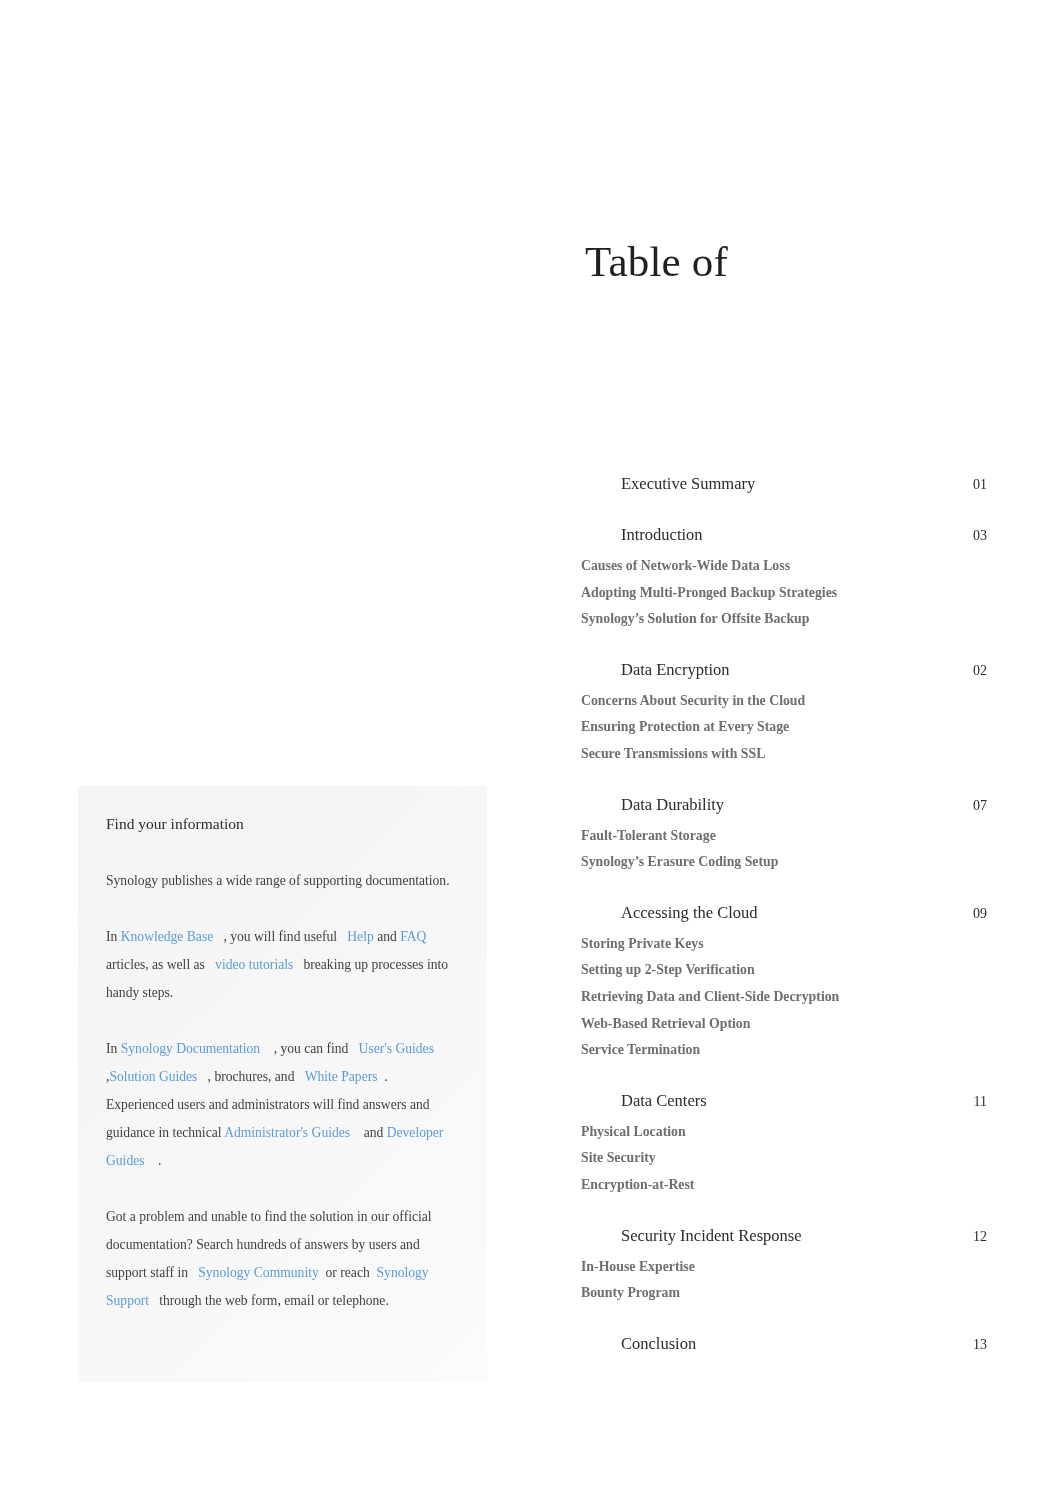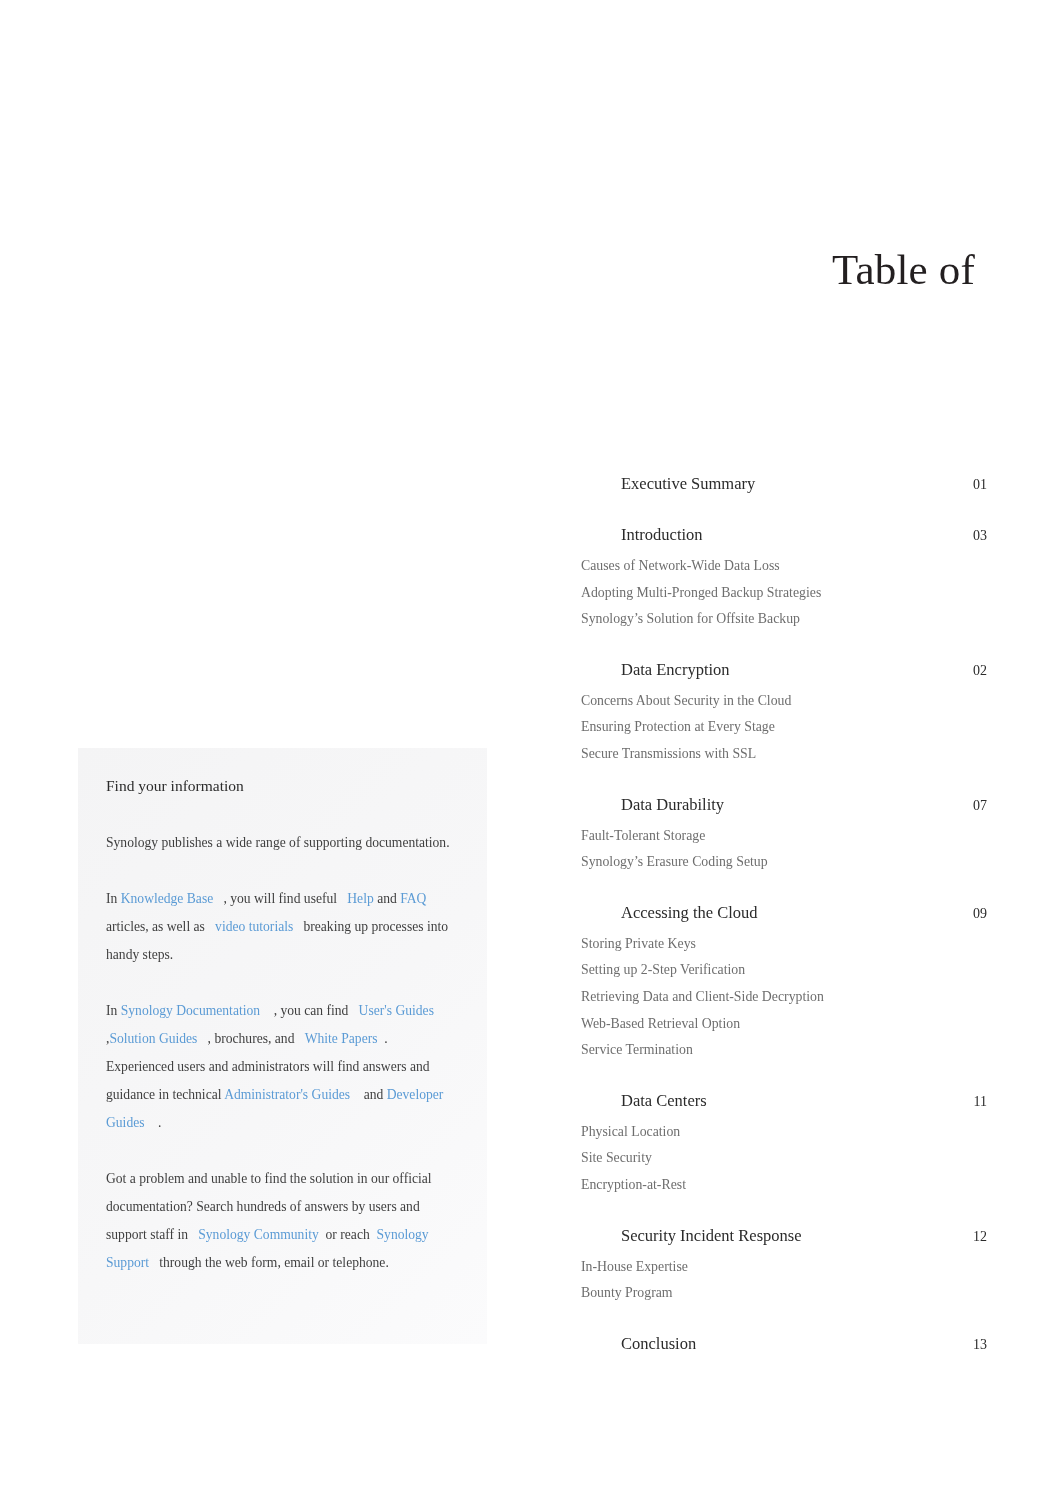--- a/index.html
+++ b/index.html
@@ -29,22 +29,21 @@
     top: 225px;
     width: 406px;
   }
 
   .toc-title {
     font-size: 43px;
     line-height: 65px;
     color: #231f20;
     font-weight: 400;
     letter-spacing: 0.2px;
-    margin: 12px;
-    text-align: right;
+    margin: 4px;
   }
   .toc-title span { display: block; }
 
   .toc-list {
     margin: 0;
     padding: 0;
     list-style: none;
     position: absolute;
     top: 245px;
     left: 0;
@@ -67,32 +66,33 @@
     font-size: 14px;
     color: #2b2b2b;
     text-align: right;
     min-width: 26px;
   }
 
   .toc-subs {
     margin: 4px 0 0 0;
     padding: 0;
     list-style: none;
+    font-weight: bold;
   }
   .toc-sub {
     font-size: 13.8px;
     line-height: 26.6px;
     color: #6e6e6e;
   }
 
   
   .info-card {
     position: absolute;
     left: 78px;
-    top: 748px;
+    top: 786px;
     width: 409px;
     height: 596px;
     background: #f6f6f7;
     background-image: linear-gradient(135deg,#f4f4f5 0%, #f7f7f8 55%, #fbfbfc 100%);
     box-sizing: border-box;
     padding: 27px 28px 0 28px;
   }
 
   .info-title {
     font-size: 15.5px;

